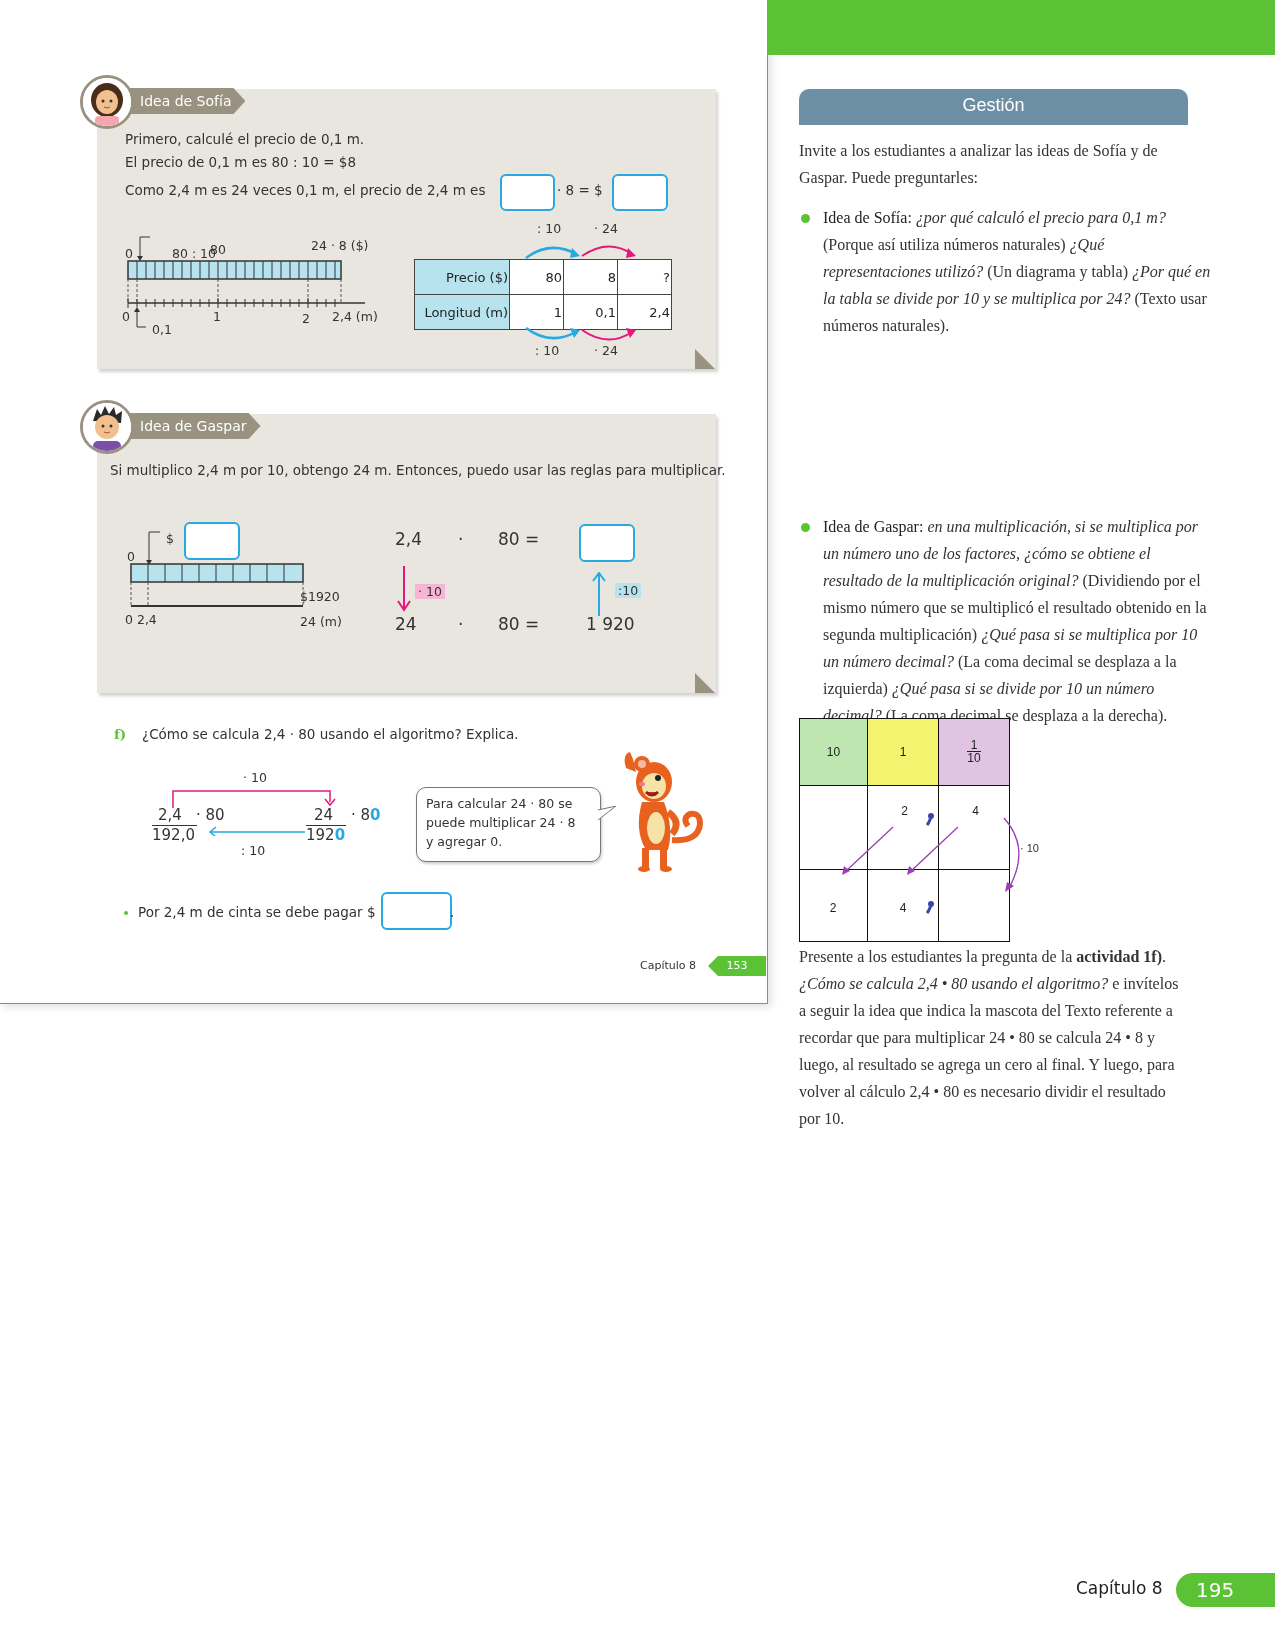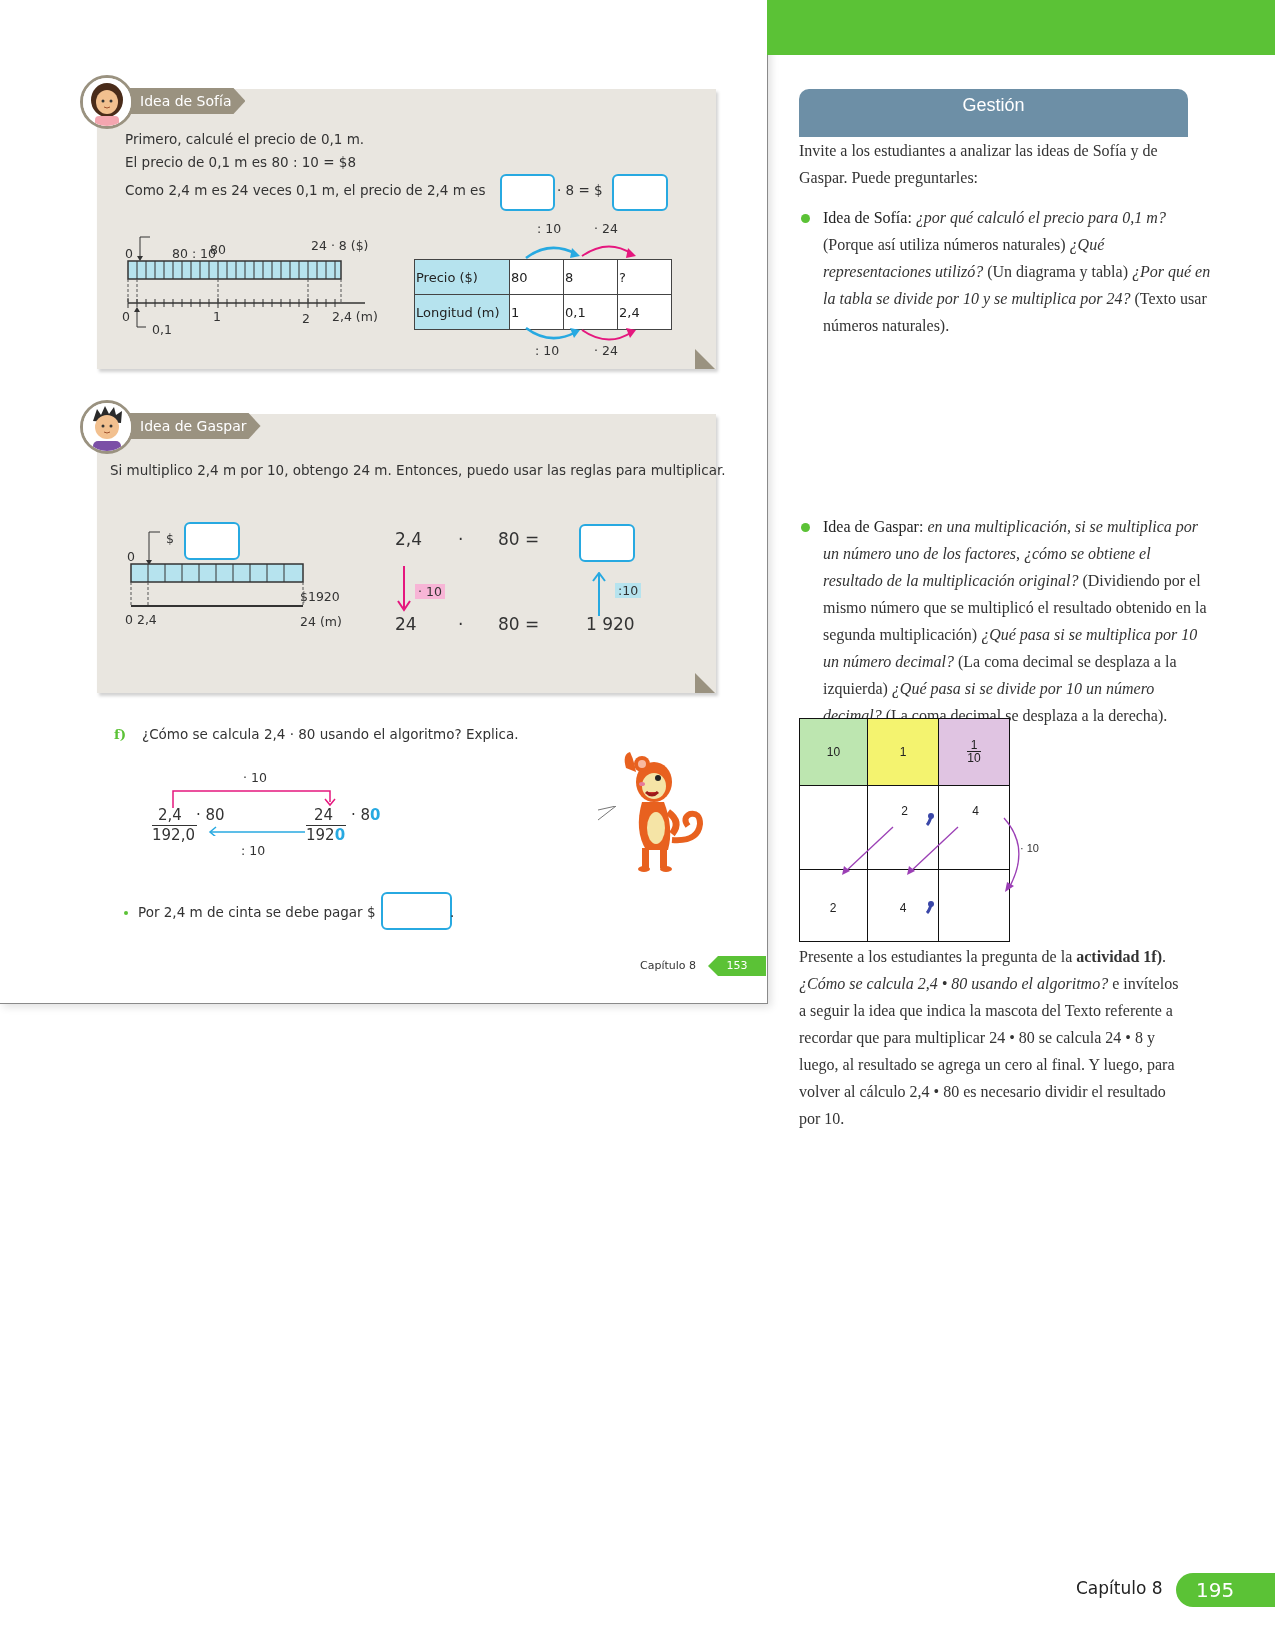--- a/index.html
+++ b/index.html
@@ -8,30 +8,30 @@
   
   .student-page{position:absolute;left:0;top:0;width:767px;height:1003px;border:1px solid #8a8a8a;border-top:none;border-left:none;background:#fff;box-shadow:3px 3px 8px rgba(0,0,0,0.12);}
   .card{position:absolute;background:#e9e6e0;box-shadow:2px 3px 3px rgba(0,0,0,0.18);}
   .fold{position:absolute;width:0;height:0;border-style:solid;}
   .tag{position:absolute;height:26px;background:#9a9280;color:#fff;font-size:14px;line-height:26px;padding-left:22px;padding-right:14px;clip-path:polygon(0 0,calc(100% - 12px) 0,100% 50%,calc(100% - 12px) 100%,0 100%);}
   .avatar{position:absolute;width:48px;height:48px;border-radius:50%;border:3px solid #9a9280;background:#fff;overflow:hidden;}
   .txt{position:absolute;font-size:13.5px;white-space:nowrap;color:#333;}
   .sm{font-size:12.5px;}
   .box{position:absolute;border:2px solid #27a9e1;border-radius:6px;background:#fff;}
   table.price{position:absolute;border-collapse:collapse;font-size:13px;}
-  table.price td{border:1.5px solid #444;text-align:left;height:32px;background:#fff;}
+  table.price td{border:1.5px solid #444;text-align:right;height:32px;background:#fff;}
   table.price td.h{background:#b6e3ee;width:92px;}
   table.price td.v{width:51px;}
   .hl-pink{background:#f7b5d6;padding:0 3px;}
   .hl-blue{background:#b6e3ee;padding:0 3px;}
   .footer-lbl{position:absolute;font-size:11px;color:#333;}
   .pg-badge{position:absolute;background:#5bc236;color:#fff;font-size:11px;text-align:center;}
   
   .green-top{position:absolute;left:767px;top:0;width:508px;height:55px;background:#5bc236;}
-  .gestion-hdr{position:absolute;left:799px;top:89px;width:389px;height:48px;background:#6d8fa6;border-radius:10px 10px 0 0;color:#fff;font-size:18px;text-align:center;line-height:32px;font-family:"Liberation Sans",sans-serif;}
+  .gestion-hdr{position:absolute;left:799px;top:89px;width:389px;height:36px;background:#6d8fa6;border-radius:10px 10px 0 0;color:#fff;font-size:18px;text-align:center;line-height:32px;font-family:"Liberation Sans",sans-serif;}
   .guide{position:absolute;left:799px;width:390px;font-family:Liberation Serif, serif;font-size:16px;line-height:27px;color:#333;}
   .guide i{font-style:italic;}
   .bullet{position:relative;padding-left:24px;}
   .bullet .dot{position:absolute;left:2px;top:10px;width:9px;height:9px;border-radius:50%;background:#5bc236;}
   .bullet b{font-weight:normal;color:#222;}
   table.pv{position:absolute;left:799px;top:718px;border-collapse:collapse;font-family:"Liberation Sans",sans-serif;font-size:12px;}
   table.pv td{border:1.5px solid #111;width:65px;height:64px;text-align:center;position:relative;}
   .foot-right-lbl{position:absolute;left:1076px;top:1578px;font-size:17px;color:#222;}
   .foot-right-badge{position:absolute;left:1176px;top:1573px;width:99px;height:34px;background:#5bc236;border-radius:17px 0 0 17px;color:#fff;font-size:20px;line-height:34px;padding-left:20px;box-sizing:border-box;}
 </style>
@@ -247,20 +247,25 @@
   <div class="txt" style="left:158px;top:806px;font-size:15px;">2,4</div>
   <div class="txt" style="left:196px;top:806px;font-size:15px;">· 80</div>
   <div class="abs" style="left:152px;top:825px;width:45px;height:1px;background:#333;"></div>
   <div class="txt" style="left:152px;top:826px;font-size:15px;">192,0</div>
   <div class="txt" style="left:314px;top:806px;font-size:15px;">24</div>
   <div class="txt" style="left:351px;top:806px;font-size:15px;"><span>· 8</span><span style="color:#27a9e1;font-weight:bold;">0</span></div>
   <div class="abs" style="left:306px;top:825px;width:40px;height:1px;background:#333;"></div>
   <div class="txt" style="left:306px;top:826px;font-size:15px;"><span>192</span><span style="color:#27a9e1;font-weight:bold;">0</span></div>
   <div class="txt sm" style="left:241px;top:843px;">: 10</div>
 
+  <div class="abs" style="left:416px;top:787px;width:183px;height:73px;border:1px solid #777;border-radius:10px;background:#fff;box-shadow:1px 2px 3px rgba(0,0,0,0.2);">
+    <div class="txt sm" style="left:9px;top:8px;">Para calcular 24 · 80 se</div>
+    <div class="txt sm" style="left:9px;top:27px;">puede multiplicar 24 · 8</div>
+    <div class="txt sm" style="left:9px;top:46px;">y agregar 0.</div>
+  </div>
   <svg class="abs" style="left:598px;top:806px;" width="20" height="18">
     <path d="M0 4 L18 0 L0 14" fill="#fff" stroke="#777" stroke-width="1"></path>
   </svg>
 
   <svg class="abs" style="left:612px;top:750px;" width="105" height="125" viewBox="0 0 105 125">
     <path d="M14 18 Q10 4 18 2 Q22 10 24 22 Z" fill="#e8611f"></path>
     <ellipse cx="42" cy="32" rx="18" ry="20" fill="#e8611f"></ellipse>
     <circle cx="30" cy="14" r="8" fill="#e8611f"></circle>
       <circle cx="30" cy="14" r="4" fill="#f8b9a0"></circle>
     <ellipse cx="42" cy="36" rx="12" ry="13" fill="#f5e4a6"></ellipse>

